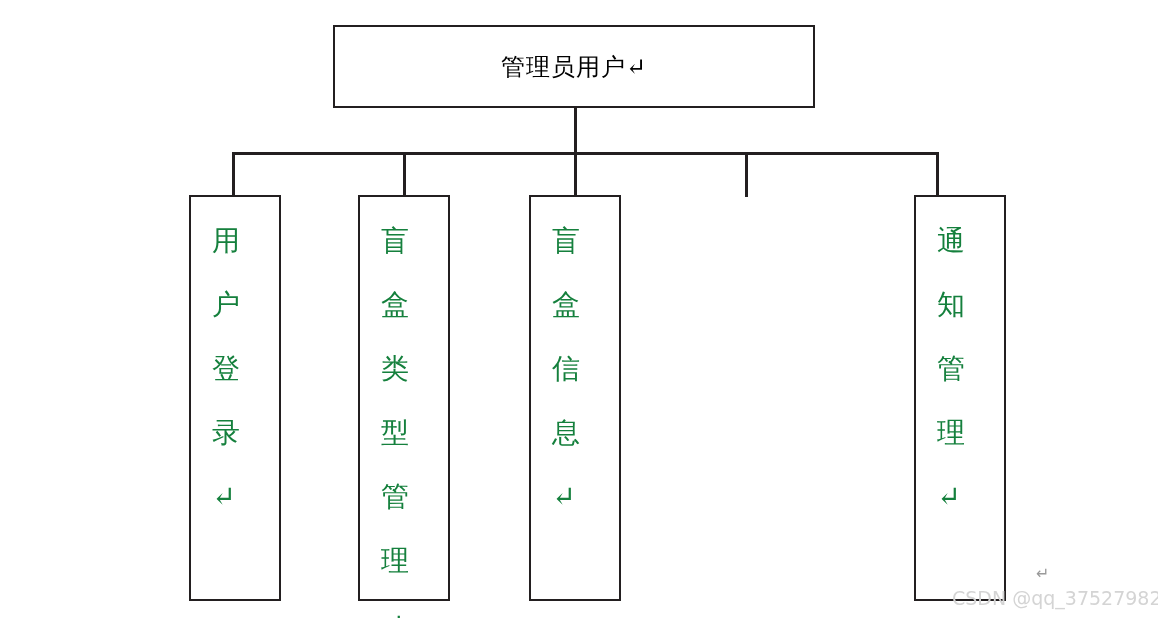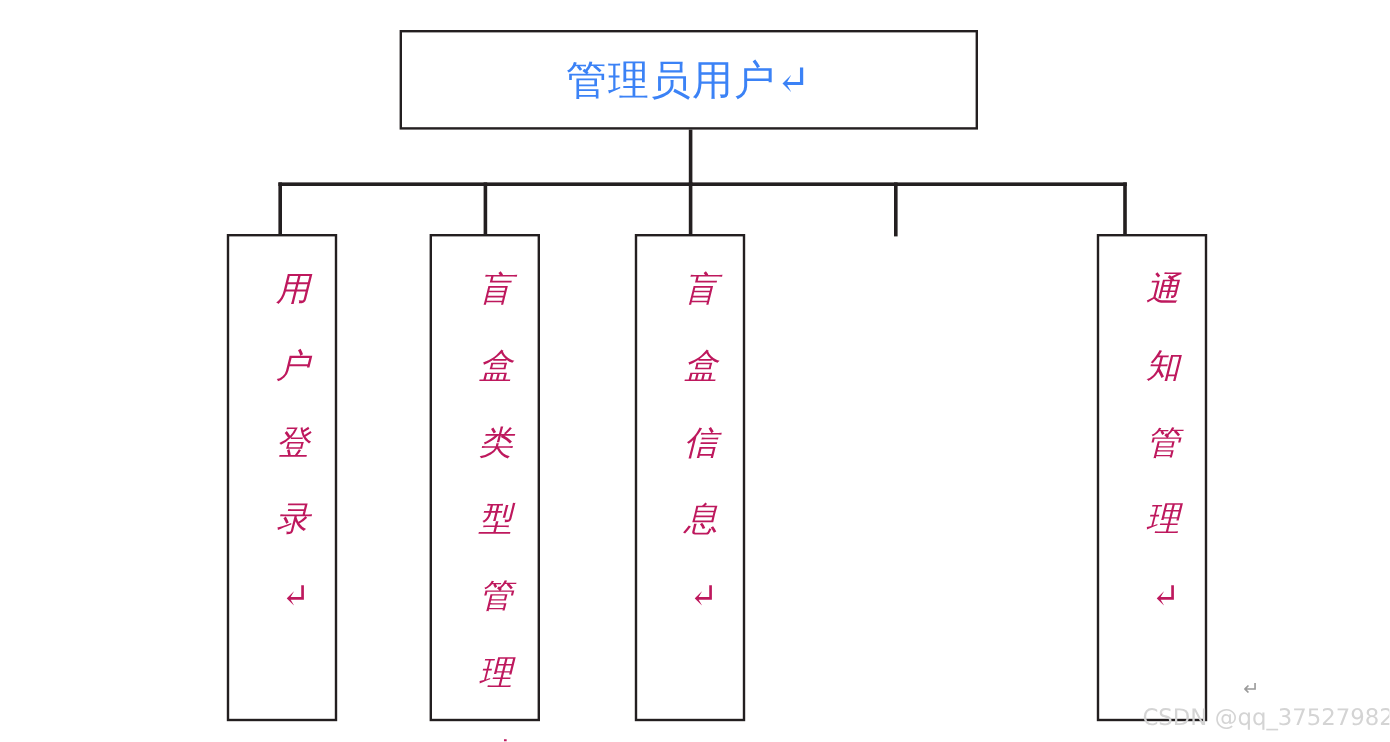--- a/index.html
+++ b/index.html
@@ -31,46 +31,45 @@
     top: 25px;
     width: 482px;
     height: 83px;
     display: flex;
     align-items: center;
     justify-content: center;
   }
 
   .root-label {
     font-family: "DejaVu Serif", serif;
-    font-size: 34px;
+    font-size: 24px;
     line-height: 1;
-    color: #3b82f6;
+    color: #000000;
     letter-spacing: 1px;
     white-space: nowrap;
   }
 
   .leaf-node {
     top: 195px;
     height: 406px;
     width: 92px;
     padding-top: 12px;
   }
 
   .leaf-label {
     font-family: "DejaVu Serif", serif;
     font-size: 28px;
     line-height: 64px;
-    color: #be185d;
-    text-align: right;
+    color: #15803d;
+    text-align: left;
     writing-mode: horizontal-tb;
     word-break: break-all;
     width: 46px;
     margin: 0 auto;
     white-space: normal;
-    font-style: italic;
   }
 
   
   .line {
     position: absolute;
     background: #231f20;
   }
   .vline { width: 3px; }
   .hline { height: 3px; }
 

